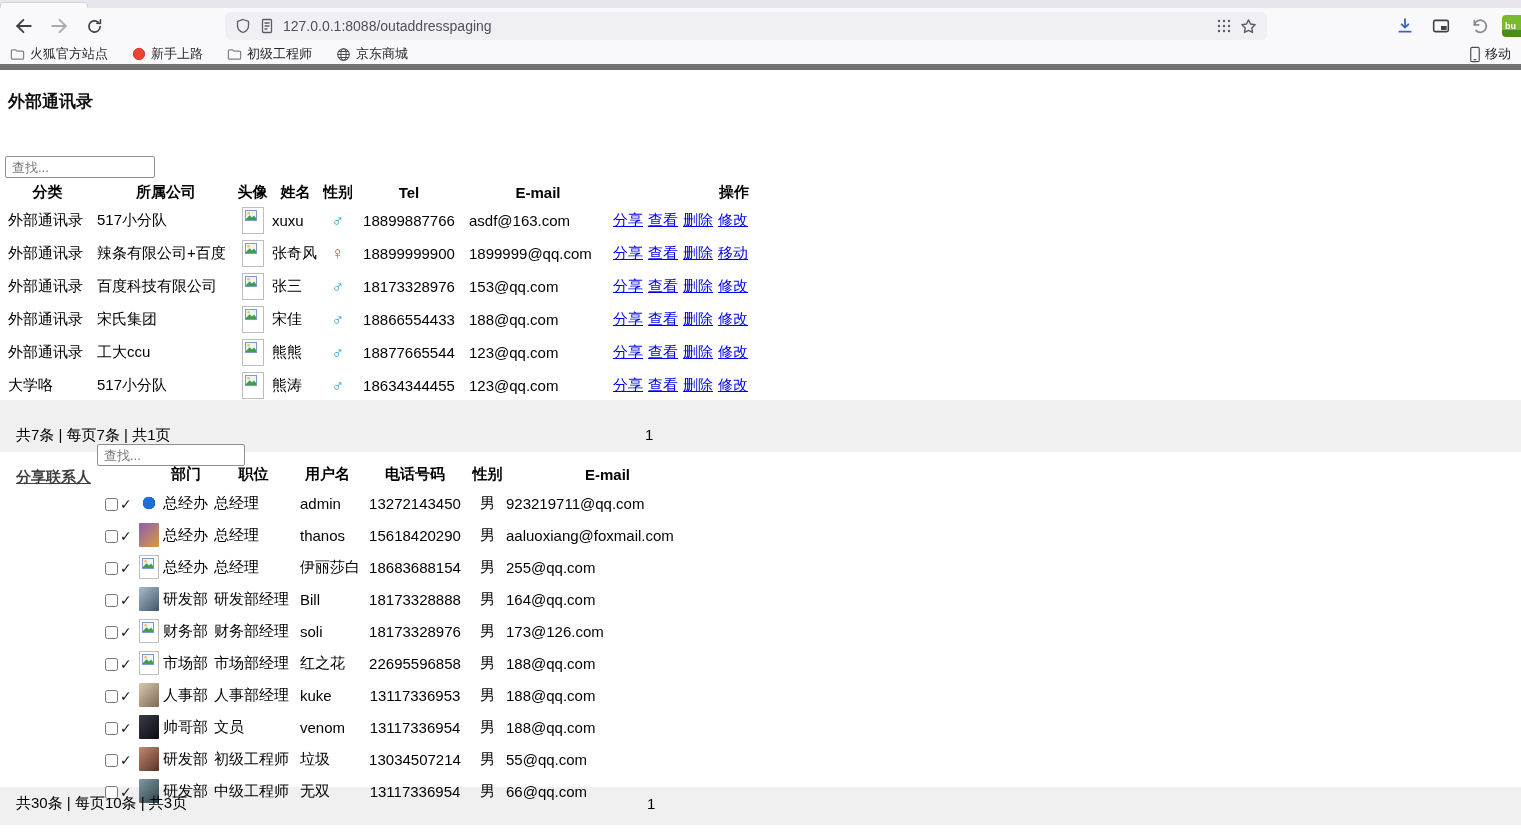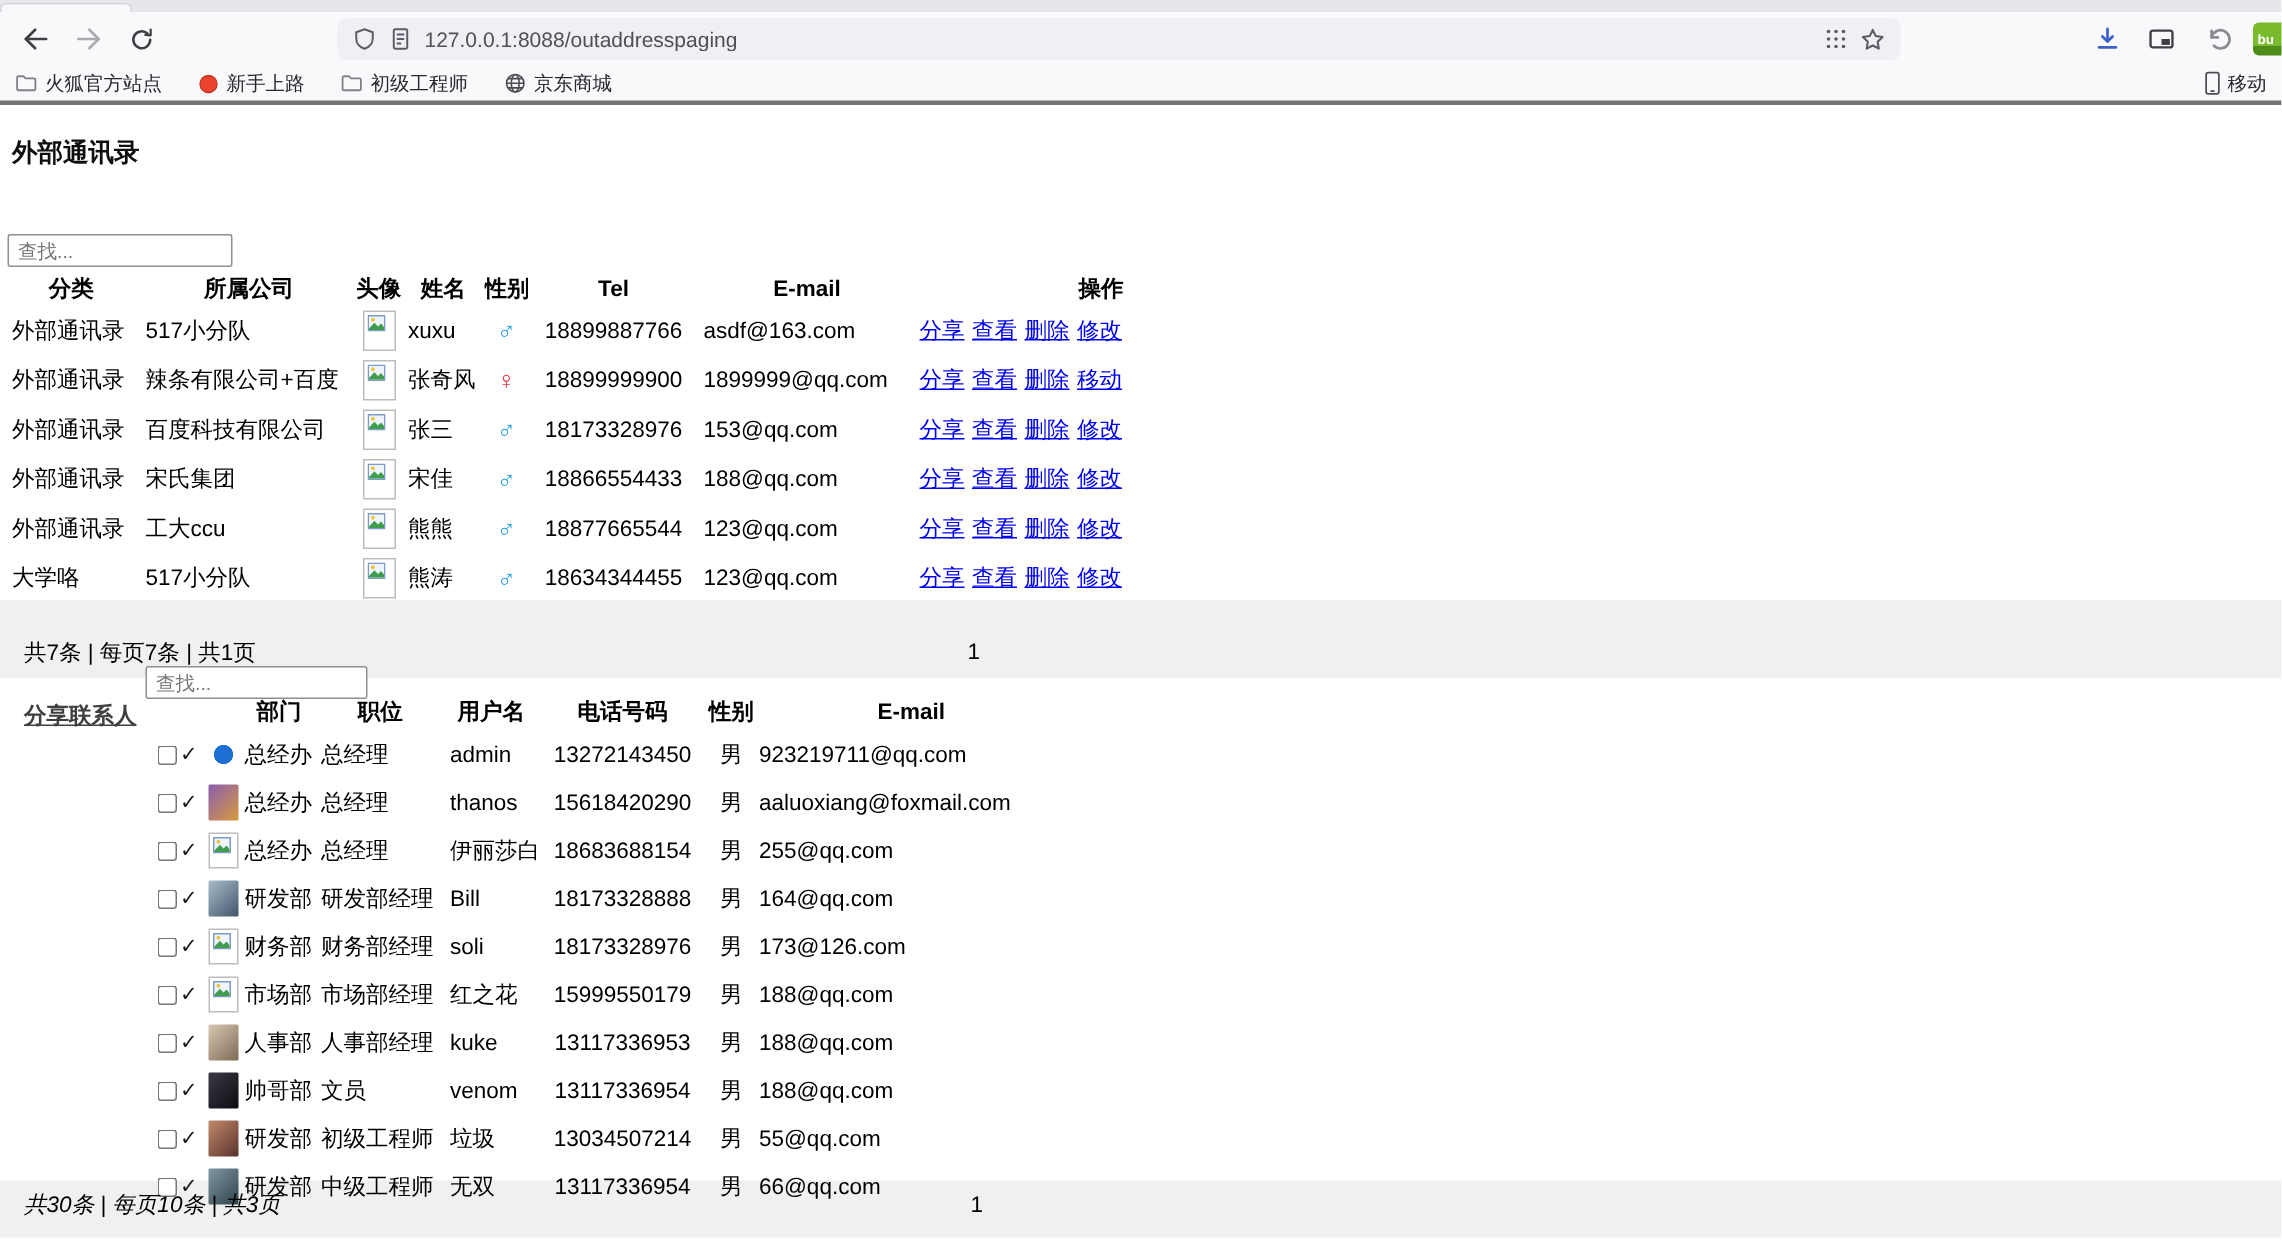--- a/index.html
+++ b/index.html
@@ -17,21 +17,21 @@
   .navbtn { position:absolute; top:4px; width:28px; height:28px; border:none; background:transparent;
     display:flex; align-items:center; justify-content:center; border-radius:4px; padding:0; cursor:pointer; }
   .urlbar { position:absolute; left:225px; top:4px; width:1042px; height:28px;
     background:#f0f0f4; border-radius:6px; display:flex; align-items:center; padding:0 10px; gap:8px; }
   .urlbar .url { font-size:14px; color:#4f4f57; white-space:nowrap; overflow:hidden; }
   .urlbar .spacer { flex:1; }
   .tool-ic { position:absolute; top:6px; width:24px; height:24px; display:flex; align-items:center; justify-content:center; cursor:pointer; }
   .extbadge { position:absolute; top:7px; left:1502px; width:24px; height:22px; border-radius:4px;
     background:linear-gradient(#79bb2d 0 70%, #4e8c1a 70%); color:#fff; font-size:9px; font-weight:bold;
     display:flex; align-items:center; padding-left:3px; overflow:hidden; cursor:pointer; }
-  .bookmarksbar { height:26px; background:#f9f9fb; border-bottom:3px solid #737373;
+  .bookmarksbar { height:26px; background:#f9f9fb; border-bottom:6px solid #737373;
     display:flex; align-items:center; padding:0 10px; gap:24px; font-size:13px; color:#27272d; }
   .bk { display:flex; align-items:center; gap:5px; cursor:pointer; white-space:nowrap; }
   .bk-right { margin-left:auto; display:flex; align-items:center; gap:4px; cursor:pointer; white-space:nowrap; }
   
   .page { position:absolute; top:70px; left:0; width:1521px; height:763px; background:#fff; overflow:hidden; }
   .page h1 { position:absolute; left:8px; top:20px; margin:0; font-size:17px; font-weight:700; color:#0f0f0f; }
   .strip { position:absolute; left:0; width:1521px; background:#f0f0f0; z-index:0; }
   .strip1 { top:330px; height:52px; }
   .strip2 { top:717px; height:38px; }
   .searchbox { position:absolute; z-index:3; width:150px; height:22px; border:1px solid #8f8f8f; border-radius:2px;
@@ -69,21 +69,21 @@
   #t2 td.phone{ text-align:center; }
   #t2 td.gen  { text-align:center; }
   #t2 td.email{ padding-left:1px;margin-left:48px; }
   #t2 td.avcell { text-align:center; }
   .brokenimg { display:inline-block; border:1px solid #bdbdbd; background:#fff; position:relative; vertical-align:middle; }
   .brokenimg svg { position:absolute; left:2px; top:2px; }
   .photo { display:inline-block; width:20px; height:24px; border-radius:1px; vertical-align:middle; }
   .pagtext { position:absolute; z-index:2; font-size:15px; color:#000; }
   #pag1 { left:16px; top:356px; }
   #pnum1 { left:645px; top:356px; cursor:pointer; }
-  #pag2 { left:16px; top:724px;font-style:italic; }
+  #pag2 { left:16px; top:724px; }
   #pnum2 { left:647px; top:725px; cursor:pointer; }
 </style>
 </head>
 <body>
 
 <div>
   <div class="tabstrip">
     <div class="tab"></div>
   </div>
 
@@ -402,21 +402,21 @@
           <tr>
             <td class="cbcell"><input type="checkbox" style=""><span class="check">✓</span></td>
             <td class="avcell"><div class="brokenimg" style="width: 20px; height: 24px;"><svg width="12" height="11" viewBox="0 0 12 11">
                   <rect x="0.5" y="0.5" width="11" height="10" fill="#eef4fb" stroke="#7d9bc9"></rect>
                   <circle cx="3.6" cy="3.2" r="1.3" fill="#f2c53d"></circle>
                   <path d="M1 9 L4.6 5.2 L7 7.6 L9 5.6 L11 8 L11 10 L1 10 Z" fill="#3f9e4d"></path>
                 </svg></div></td>
             <td class="dept">市场部</td>
             <td class="title">市场部经理</td>
             <td class="user">红之花</td>
-            <td class="phone">15999550179</td>
+            <td class="phone">22695596858</td>
             <td class="gen">男</td>
             <td class="email">188@qq.com</td>
           </tr>
           <tr>
             <td class="cbcell"><input type="checkbox" style=""><span class="check">✓</span></td>
             <td class="avcell"><div class="photo" style="background: linear-gradient(135deg, rgb(216, 200, 178), rgb(126, 106, 85));"></div></td>
             <td class="dept">人事部</td>
             <td class="title">人事部经理</td>
             <td class="user">kuke</td>
             <td class="phone">13117336953</td>

